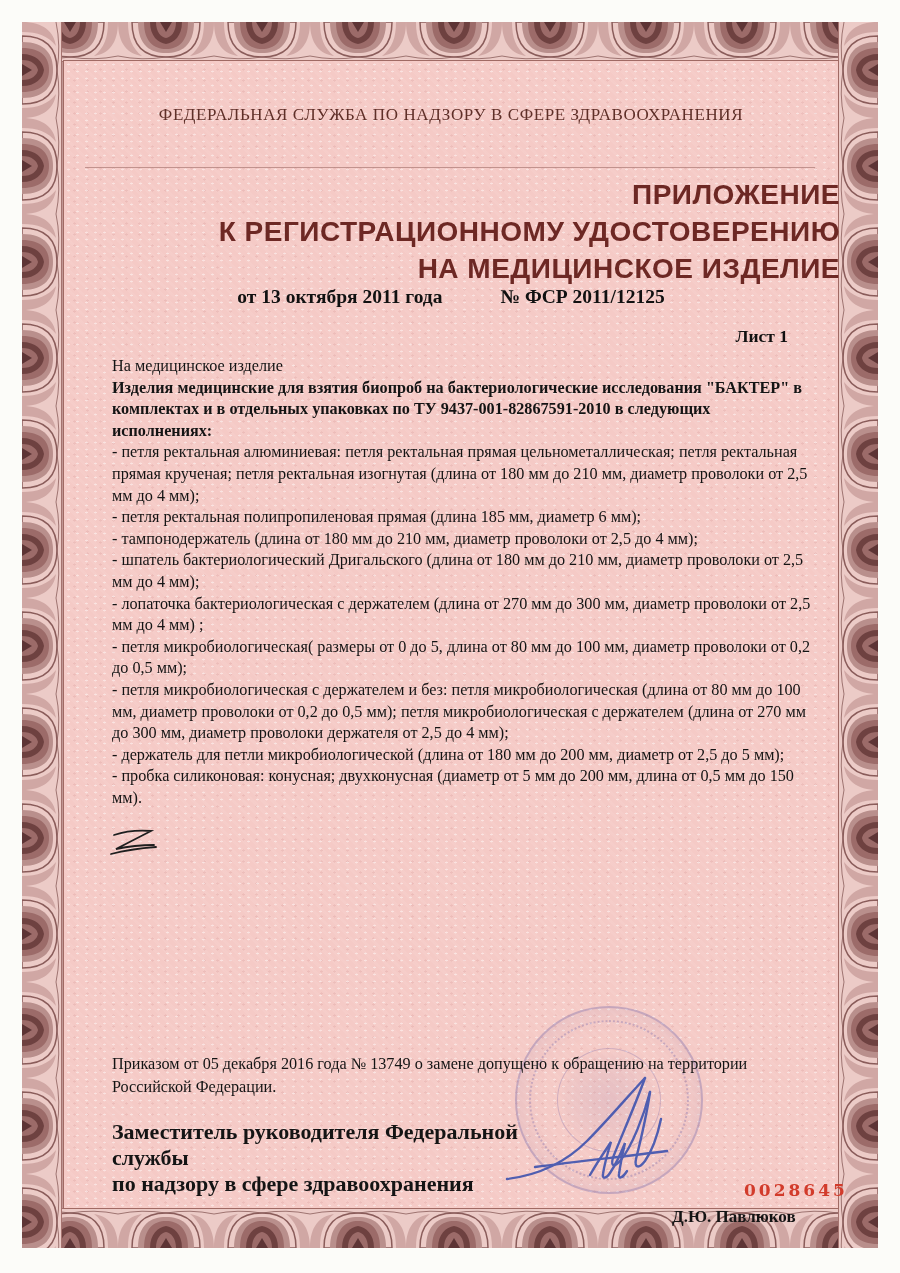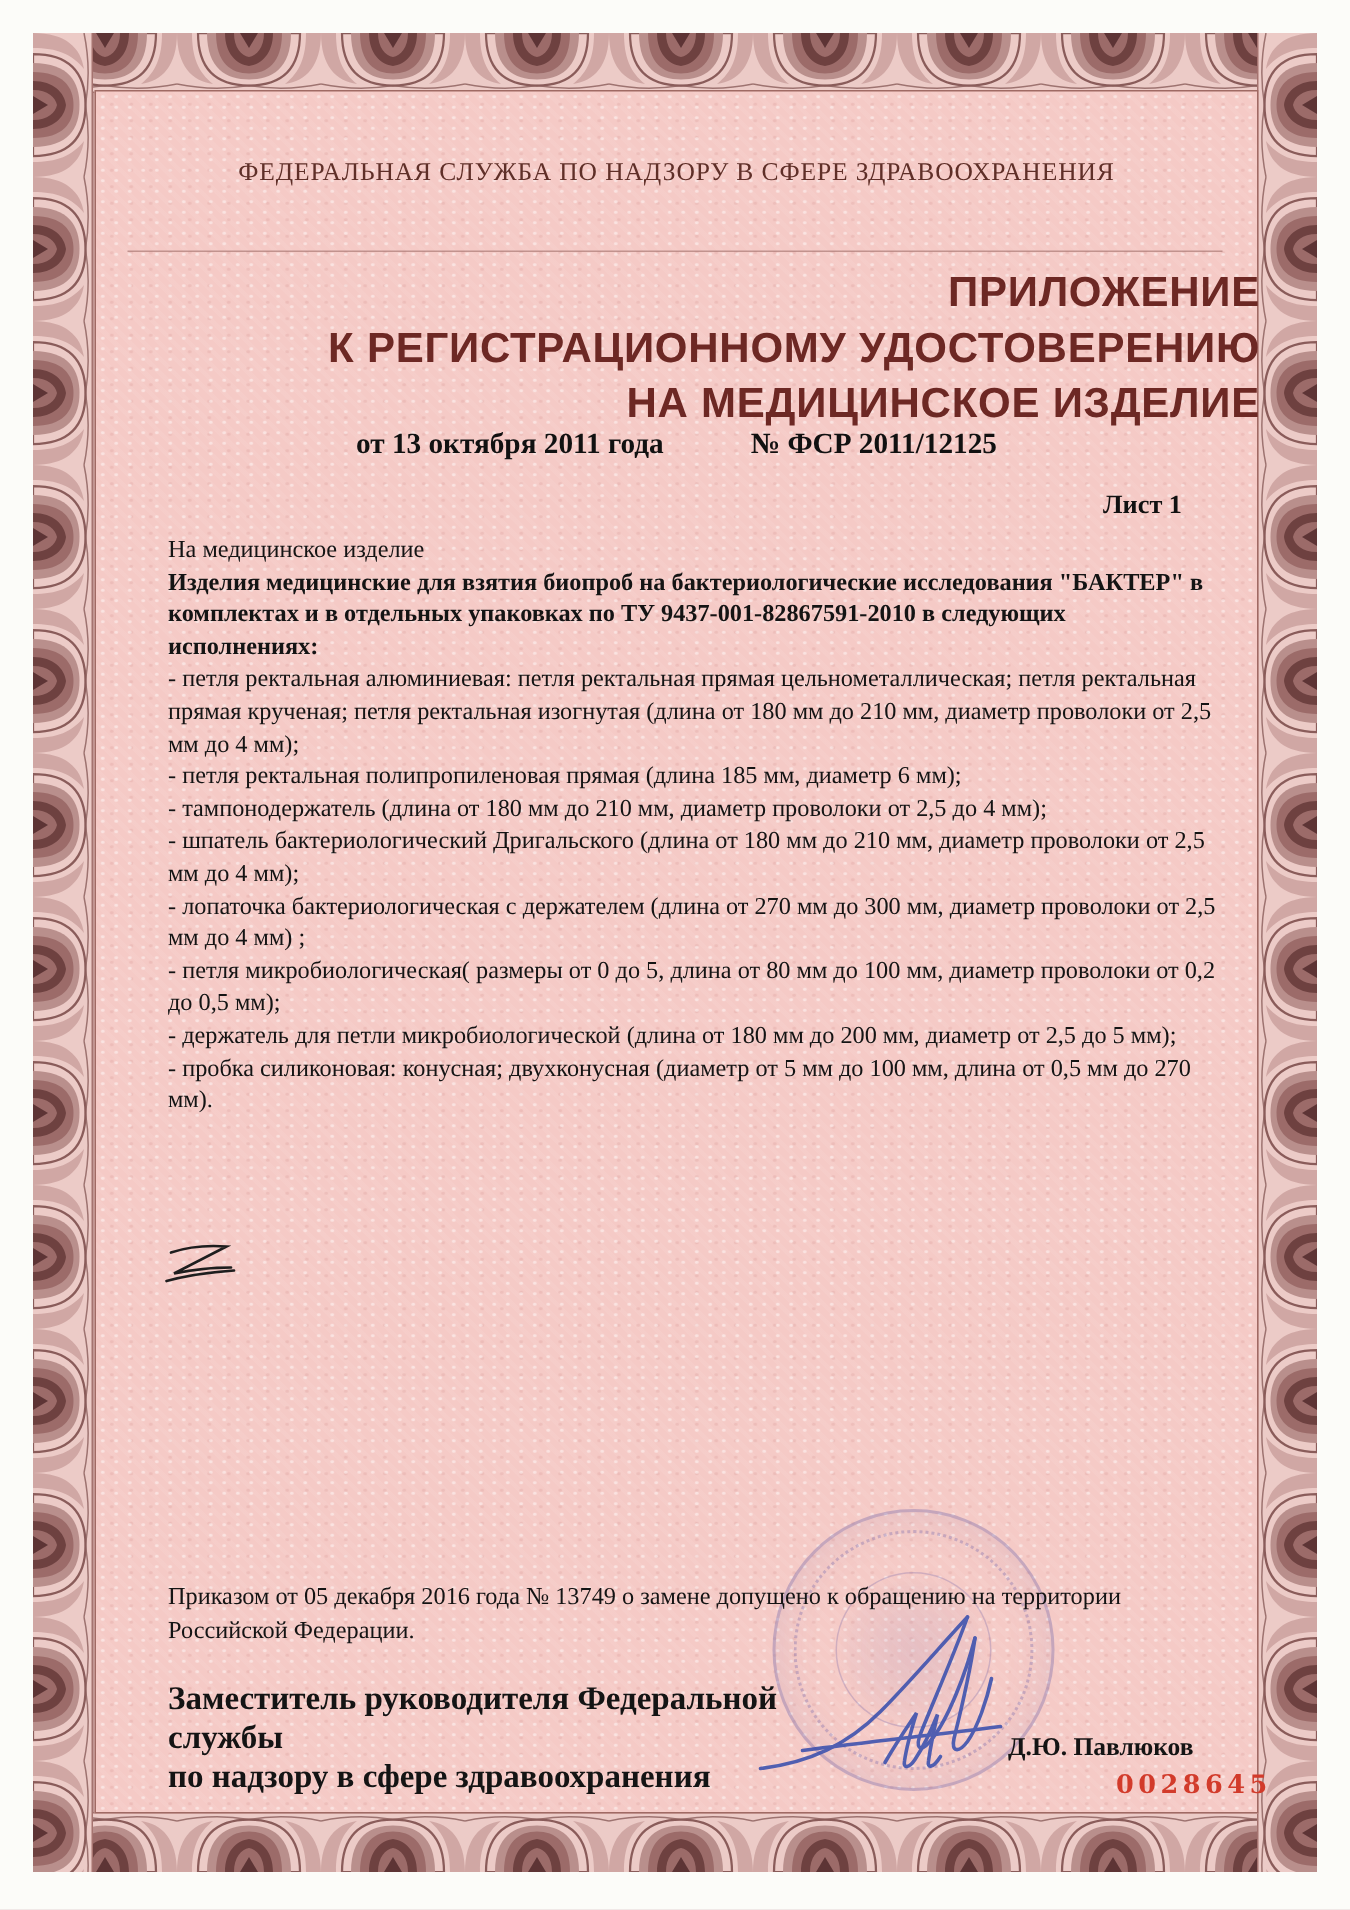--- a/index.html
+++ b/index.html
@@ -54,21 +54,21 @@
   .zmark { position:absolute; left:106px; top:826px; z-index:3; }
   .order {
     position:absolute; left:112px; top:1053px; width:655px; z-index:2;
     color:#141414; font-size:16.2px; line-height:23px;
   }
   .signer {
     position:absolute; left:112px; top:1119px; width:420px; z-index:2;
     color:#141414; font-weight:700; font-size:22px; line-height:26px;
   }
   .signer-name {
-    position:absolute; left:672px; top:1155px; z-index:2;
+    position:absolute; left:672px; top:1207px; z-index:2;
     color:#141414; font-weight:700; font-size:17px;
   }
   .stamp { position:absolute; left:515px; top:1006px; width:188px; height:188px; z-index:1; }
   .stamp-ring { position:absolute; border-radius:50%; }
   .stamp-ring.outer { inset:0; border:2px solid rgba(118,104,170,.38); box-shadow:inset 0 0 28px rgba(118,104,170,.14); }
   .stamp-ring.mid   { inset:14px; border:2px dotted rgba(118,104,170,.34); }
   .stamp-ring.core  { inset:42px; border:1.5px solid rgba(118,104,170,.30);
     background:radial-gradient(circle, rgba(118,104,170,.12), rgba(118,104,170,.04) 58%, transparent 72%); }
   .sig { position:absolute; left:495px; top:1063px; z-index:3; }
   .serial {
@@ -142,22 +142,23 @@
 
   <div class="body">
     <div class="para">На медицинское изделие</div>
     <div class="para bold">Изделия медицинские для взятия биопроб на бактериологические исследования "БАКТЕР" в комплектах и в отдельных упаковках по ТУ 9437-001-82867591-2010 в следующих исполнениях:</div>
     <div class="para">- петля ректальная алюминиевая: петля ректальная прямая цельнометаллическая; петля ректальная прямая крученая; петля ректальная изогнутая (длина от 180 мм до 210 мм, диаметр проволоки от 2,5 мм до 4 мм);</div>
     <div class="para">- петля ректальная полипропиленовая прямая (длина 185 мм, диаметр 6 мм);</div>
     <div class="para">- тампонодержатель (длина от 180 мм до 210 мм, диаметр проволоки от 2,5 до 4 мм);</div>
     <div class="para">- шпатель бактериологический Дригальского (длина от 180 мм до 210 мм, диаметр проволоки от 2,5 мм до 4 мм);</div>
     <div class="para">- лопаточка бактериологическая с держателем (длина от 270 мм до 300 мм, диаметр проволоки от 2,5 мм до 4 мм) ;</div>
     <div class="para">- петля микробиологическая( размеры от 0 до 5, длина от 80 мм до 100 мм, диаметр проволоки от 0,2 до 0,5 мм);</div>
+    <div class="para">- петля микробиологическая с держателем и без: петля микробиологическая (длина от 80 мм до 100 мм, диаметр проволоки от 0,2 до 0,5 мм); петля микробиологическая с держателем (длина от 270 мм до 300 мм, диаметр проволоки держателя от 2,5 до 4 мм);</div>
     <div class="para">- держатель для петли микробиологической (длина от 180 мм до 200 мм, диаметр от 2,5 до 5 мм);</div>
-    <div class="para">- пробка силиконовая: конусная; двухконусная (диаметр от 5 мм до 100 мм, длина от 0,5 мм до 270 мм).</div>
+    <div class="para">- пробка силиконовая: конусная; двухконусная (диаметр от 5 мм до 200 мм, длина от 0,5 мм до 150 мм).</div>
   </div>
 
   <svg class="zmark" width="54" height="34" viewBox="0 0 54 34">
     <path d="M8,9 C20,5 32,4 45,5 L10,23 C24,20 36,19 48,19" fill="none" stroke="#1e1e1e" stroke-width="1.8" stroke-linecap="round"></path>
     <path d="M5,28 C20,24 36,22 50,21" fill="none" stroke="#1e1e1e" stroke-width="1.8" stroke-linecap="round"></path>
   </svg>
 
   <div class="stamp">
     <div class="stamp-ring outer"></div>
     <div class="stamp-ring mid"></div>

